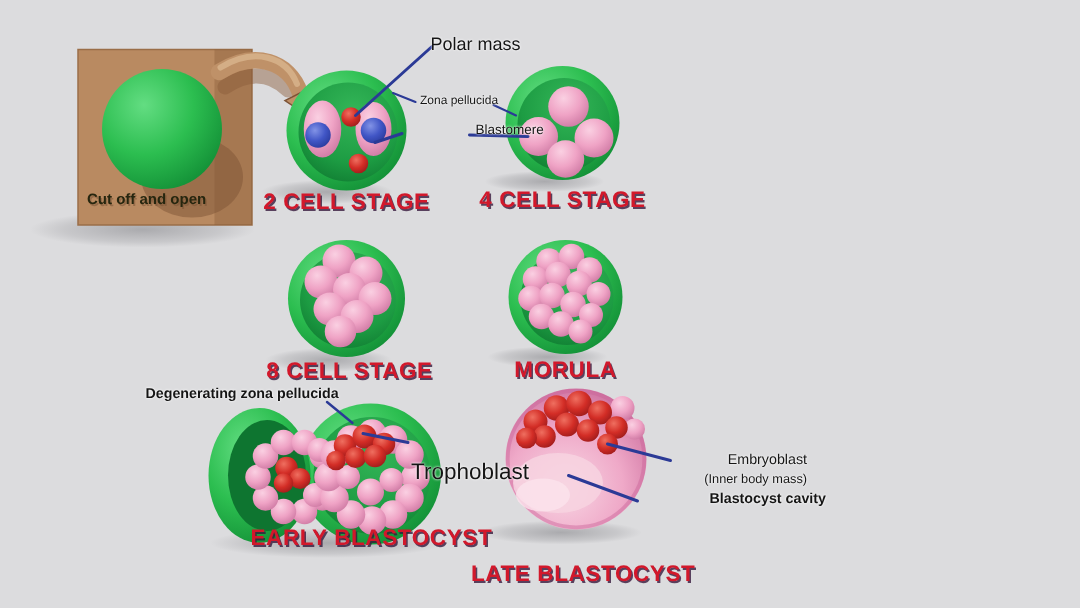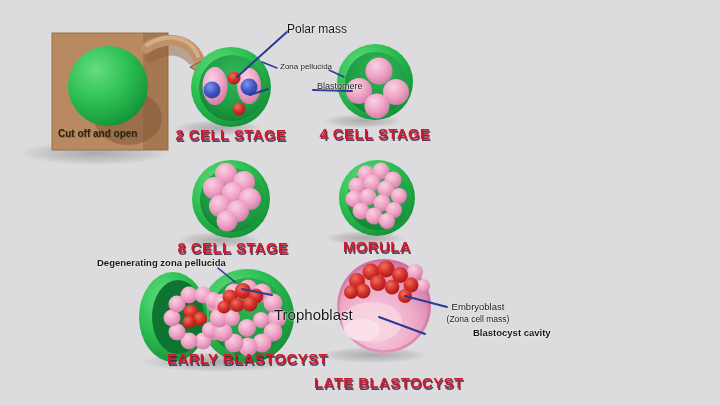--- a/index.html
+++ b/index.html
@@ -10,21 +10,21 @@
   .viewport svg{position:absolute;left:0;top:0;}
   .lbl{
     position:absolute;color:#151515;white-space:nowrap;
     text-shadow:0 0 2px rgba(255,255,255,.9),0 0 1px rgba(255,255,255,.85);
   }
   .lbl-polar{left:287px;top:22px;font-size:12px;}
   .lbl-zona{left:280px;top:62px;font-size:8px;}
   .lbl-blastomere{left:270px;top:81px;font-size:9px;padding-left:47px;}
   .lbl-degen{left:97px;top:257px;font-size:9.5px;font-weight:600;}
   .lbl-troph{left:274px;top:288px;font-size:15px;font-weight:400;margin-top:18px;}
-  .lbl-embryo{left:418px;top:300px;width:120px;text-align:center;font-size:9.5px;line-height:13px;}
+  .lbl-embryo{left:418px;top:300px;width:120px;text-align:right;font-size:9.5px;line-height:13px;}
   .lbl-embryo .sub{font-size:8.5px;}
   .lbl-cavity{left:427px;top:327px;font-size:9.5px;font-weight:700;margin-left:46px;}
   .lbl-cut{
     position:absolute;left:58px;top:128px;width:110px;text-align:left;
     font-size:10px;font-weight:bold;color:#26260f;white-space:nowrap;
     text-shadow:1px 1px 0 rgba(122,83,54,.55);
   }
   .stage{
     position:absolute;width:140px;text-align:center;white-space:nowrap;
     color:#d2182b;font-weight:bold;font-size:15px;letter-spacing:.4px;
@@ -258,21 +258,21 @@
 
   <div class="lbl-cut">Cut off and open</div>
 
   <div class="lbl lbl-polar">Polar mass</div>
   <div class="lbl lbl-zona">Zona pellucida</div>
   <div class="lbl lbl-blastomere">Blastomere</div>
   <div class="lbl lbl-degen">Degenerating zona pellucida</div>
   <div class="lbl lbl-troph">Trophoblast</div>
   <div class="lbl lbl-embryo">
     <div>Embryoblast</div>
-    <div class="sub">(Zona cell mass)</div>
+    <div class="sub">(Inner body mass)</div>
   </div>
   <div class="lbl lbl-cavity">Blastocyst cavity</div>
 
   <div class="stage stage-1">2 CELL STAGE</div>
   <div class="stage stage-2">4 CELL STAGE</div>
   <div class="stage stage-3">8 CELL STAGE</div>
   <div class="stage stage-5">EARLY BLASTOCYST</div>
   <div class="stage stage-4">MORULA</div>
   <div class="stage stage-6">LATE BLASTOCYST</div>
 

